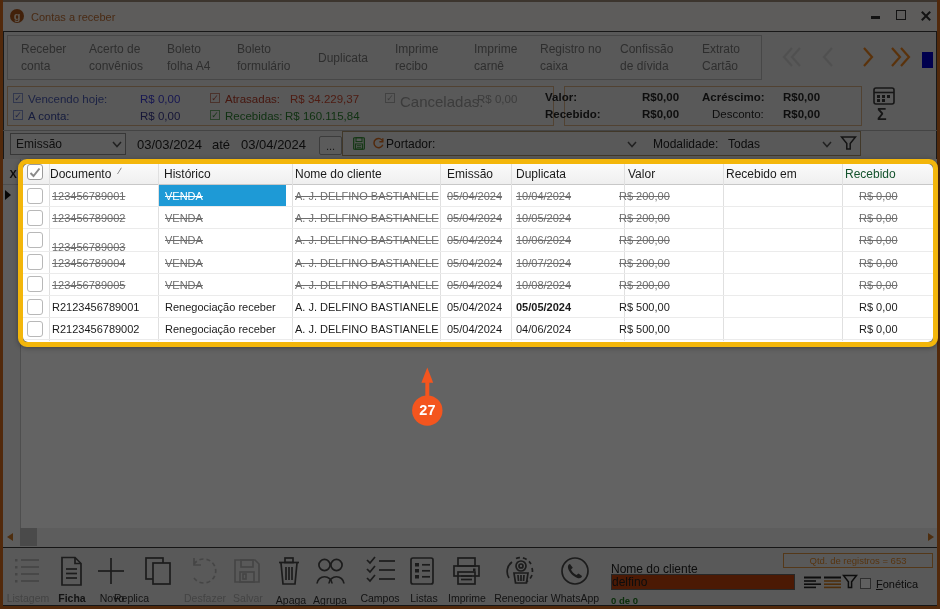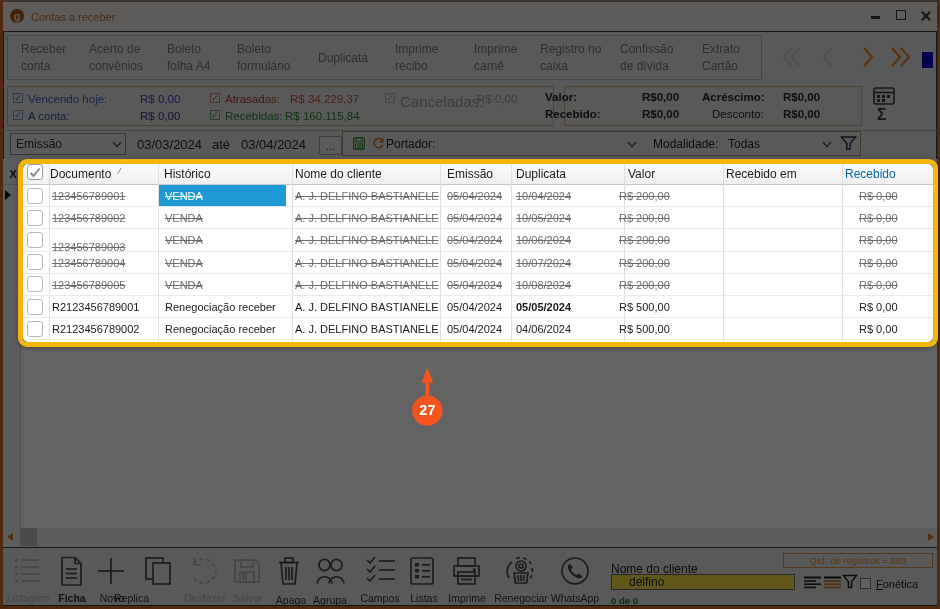--- a/index.html
+++ b/index.html
@@ -141,21 +141,21 @@
 
  <div id="table" class="abs" style="left:21px;top:160px;width:916px;height:181px;">
       <div class="abs" style="left:0;top:0;width:916px;height:25px;background:linear-gradient(#FDFDFD,#EFEFEF);border-bottom:1px solid #C8C8C8;"></div>
       <div class="abs" style="left:29px;top:6.5px;font-size:12px;color:#1A1A1A;">Documento</div>
       <div class="abs" style="left:143px;top:6.5px;font-size:12px;color:#1A1A1A;">Histórico</div>
       <div class="abs" style="left:274px;top:6.5px;font-size:12px;color:#1A1A1A;">Nome do cliente</div>
       <div class="abs" style="left:426px;top:6.5px;font-size:12px;color:#1A1A1A;">Emissão</div>
       <div class="abs" style="left:495px;top:6.5px;font-size:12px;color:#1A1A1A;">Duplicata</div>
       <div class="abs" style="left:607px;top:6.5px;font-size:12px;color:#1A1A1A;">Valor</div>
       <div class="abs" style="left:705px;top:6.5px;font-size:12px;color:#1A1A1A;">Recebido em</div>
-      <div class="abs" style="left:824px;top:6.5px;font-size:12px;color:#0369a1;">Recebido</div>
+      <div class="abs" style="left:824px;top:6.5px;font-size:12px;color:#14532d;">Recebido</div>
       <div class="abs" style="left:98px;top:6px;font-size:9px;color:#555;">∕</div>
       <div class="abs" style="left:5.5px;top:4px;width:16px;height:16px;border:1.5px solid #9A9A9A;border-radius:3px;background:#FFF;"></div>
       <svg class="abs" style="left:8px;top:7px;" width="12" height="11" viewBox="0 0 12 11" fill="none" stroke="#8A8A8A" stroke-width="2">
         <path d="M1.5 6 L4.5 9 L10.5 1.5"></path>
       </svg>
       <div class="abs" style="left:27.5px;top:0;width:1px;height:181px;background:#E0E0E0;"></div>
       <div class="abs" style="left:137px;top:0;width:1px;height:181px;background:#E0E0E0;"></div>
       <div class="abs" style="left:270.5px;top:0;width:1px;height:181px;background:#E0E0E0;"></div>
       <div class="abs" style="left:419px;top:0;width:1px;height:181px;background:#E0E0E0;"></div>
       <div class="abs" style="left:490px;top:0;width:1px;height:181px;background:#E0E0E0;"></div>
@@ -333,21 +333,21 @@
       </svg>
       <div class="abs" style="left:476px;top:592px;width:90px;text-align:center;font-size:10.5px;color:#333;font-weight:normal;">Renegociar</div>
       <svg class="abs" style="left:560px;top:556px;" width="31" height="31" viewBox="0 0 31 31">
         <circle cx="15" cy="15" r="13" fill="none" stroke="#484848" stroke-width="1.7"></circle>
         <path d="M10 8 C 9 8 7.5 9.5 8 12 C 9 16 13 20.5 17.5 22 C 20.5 22.8 22 21 22 20 L 18.5 17.5 L 16.5 19 C 14 18 12 16 11 13.5 L 12.8 11.8 Z" fill="#484848" stroke="none"></path>
       </svg>
       <div class="abs" style="left:530px;top:592px;width:90px;text-align:center;font-size:10.5px;color:#333;font-weight:normal;">WhatsApp</div>
     </div>
 
  <div class="abs" style="left:611px;top:562px;font-size:12px;color:#222;text-decoration:underline;">Nome do cliente</div>
- <div class="abs" style="left:611px;top:574px;width:184px;height:16px;border:1px solid #666;background:#fde047;font-size:12px;color:#222;padding-left:17px;line-height:14px;">delfino</div>
+ <div class="abs" style="left:611px;top:574px;width:184px;height:16px;border:1px solid #666;background:#c2410c;font-size:12px;color:#222;padding-left:0;line-height:14px;">delfino</div>
  <div class="abs" style="left:611px;top:595px;font-size:9.5px;font-weight:bold;color:#1E7A1E;">0 de 0</div>
 
  <div class="abs" style="left:783px;top:553px;width:150px;height:15px;border:1px solid #D89040;text-align:center;font-size:9.5px;color:#E08A30;line-height:13px;">Qtd. de registros = 653</div>
 
  <svg class="abs" style="left:804px;top:576px;" width="17" height="13" viewBox="0 0 17 13">
       <line x1="0" y1="1.5" x2="17" y2="1.5" stroke="#222" stroke-width="2"></line>
       <line x1="0" y1="5" x2="12" y2="5" stroke="#222" stroke-width="1.6"></line>
       <line x1="0" y1="8.2" x2="17" y2="8.2" stroke="#222" stroke-width="1.6"></line>
       <line x1="0" y1="11.4" x2="12" y2="11.4" stroke="#222" stroke-width="1.6"></line>
     </svg>

